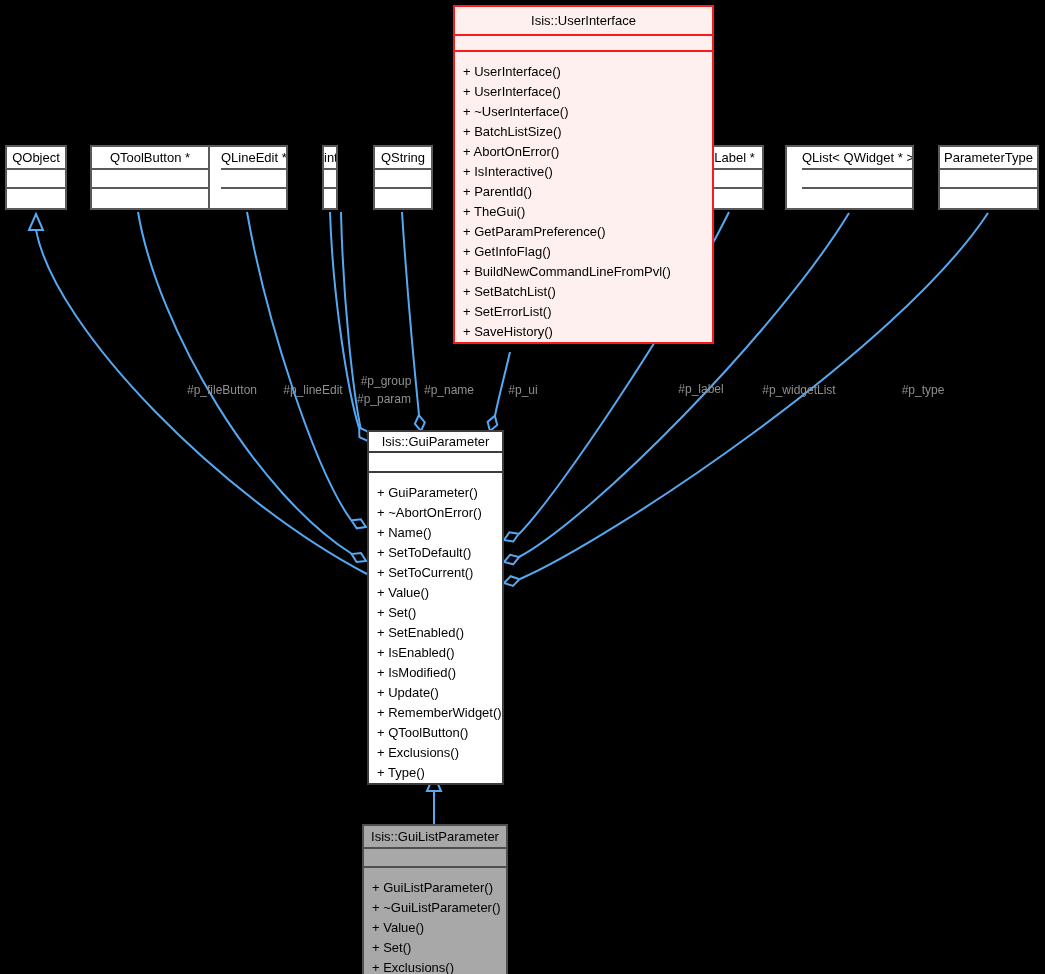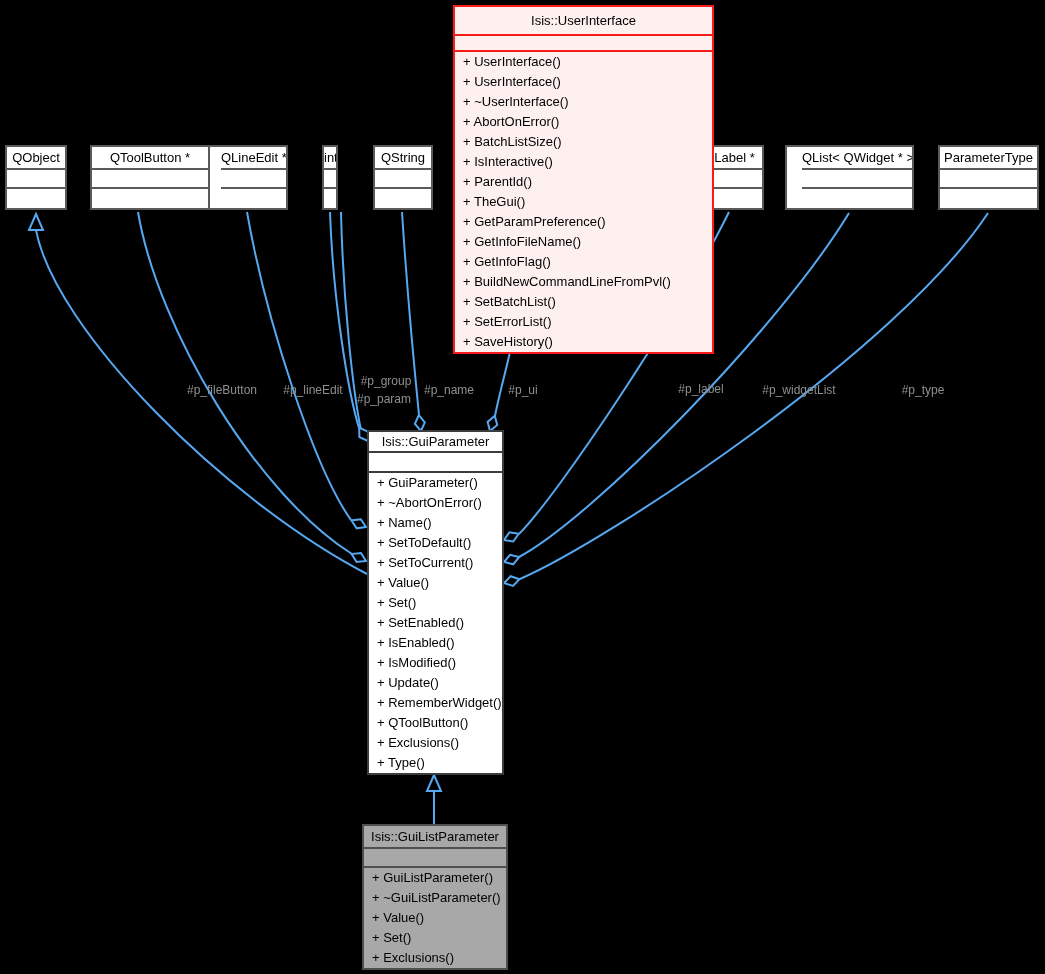--- a/index.html
+++ b/index.html
@@ -24,21 +24,21 @@
   .uibox .attrs { height:14px; border-bottom:2px solid #fb1a1a; }
 
   .gpbox { background:#ffffff; border:2px solid #3c3c3c; }
   .gpbox .ctitle { height:19px; line-height:19px; border-bottom:2px solid #3c3c3c; }
   .gpbox .attrs { height:18px; border-bottom:2px solid #3c3c3c; }
 
   .glbox { background:#a8a8a8; border:2px solid #4f4f4f; }
   .glbox .ctitle { height:21px; line-height:21px; border-bottom:2px solid #4f4f4f; }
   .glbox .attrs { height:17px; border-bottom:2px solid #4f4f4f; }
 
-  .methods { padding-top:0; }
+  .methods { padding-top:10px; }
   .method-row {
     height:20px; line-height:20px; font-size:13px; padding:0 4px 0 8px;
     white-space:nowrap; overflow:hidden;
   }
 
   
   .elabel {
     position:absolute; transform:translate(-50%,-50%);
     color:#8f8f8f; font-size:12px; white-space:nowrap;
   }
@@ -132,27 +132,26 @@
     <div class="comp comp2"></div>
   </div>
 
   <div class="cbox uibox" style="left:453px; top:5px; width:261px;">
     <div class="ctitle">Isis::UserInterface</div>
     <div class="comp attrs"></div>
     <div class="methods">
         <div class="method-row">+ UserInterface()</div>
         <div class="method-row">+ UserInterface()</div>
         <div class="method-row">+ ~UserInterface()</div>
+        <div class="method-row">+ BatchListSize()</div>
         <div class="method-row">+ AbortOnError()</div>
-        <div class="method-row">+ BatchListSize()</div>
         <div class="method-row">+ IsInteractive()</div>
         <div class="method-row">+ ParentId()</div>
         <div class="method-row">+ TheGui()</div>
         <div class="method-row">+ GetParamPreference()</div>
-        <div class="method-row">+ GetInfoFileName()</div>
         <div class="method-row">+ GetInfoFlag()</div>
         <div class="method-row">+ BuildNewCommandLineFromPvl()</div>
         <div class="method-row">+ SetBatchList()</div>
         <div class="method-row">+ SetErrorList()</div>
         <div class="method-row">+ SaveHistory()</div>
       </div>
   </div>
 
   <div class="cbox gpbox" style="left:367px; top:430px; width:137px;">
     <div class="ctitle">Isis::GuiParameter</div>

